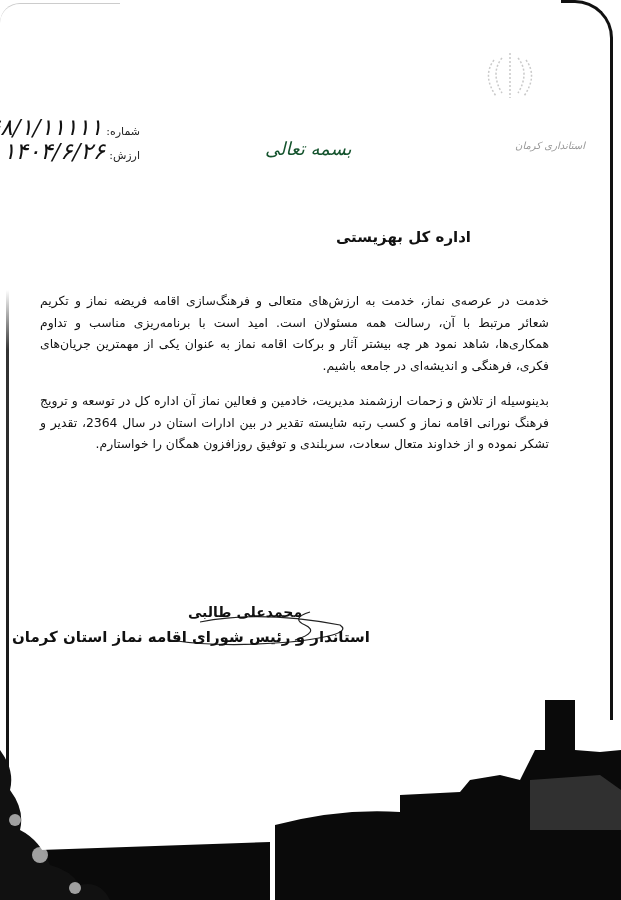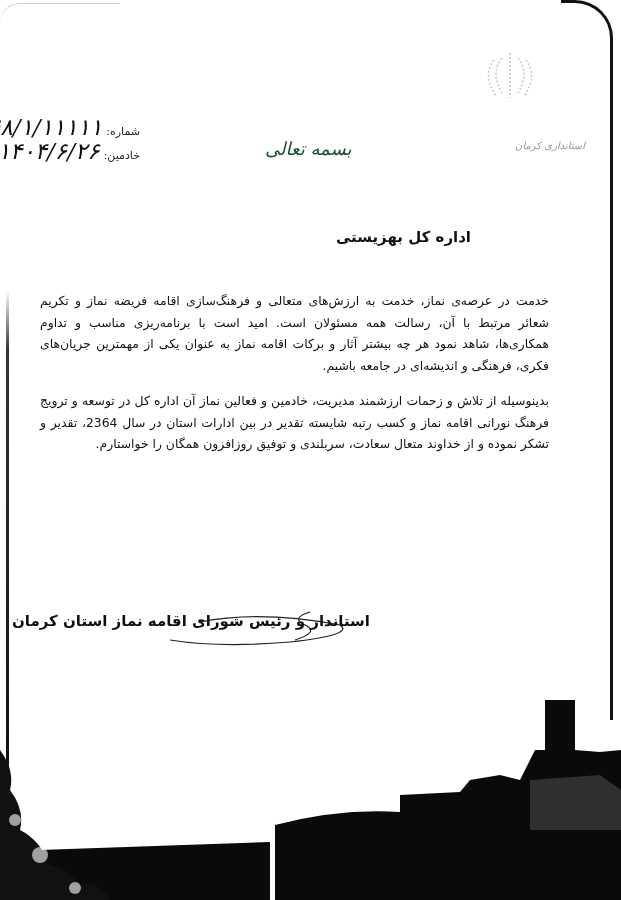--- a/index.html
+++ b/index.html
@@ -32,21 +32,21 @@
 <div class="frame-top-left"></div>
 <div class="frame-right"></div>
 <div class="frame-left"></div>
 
 <div class="meta">
   <div class="meta-row">
     <span class="meta-label">شماره:</span>
     <span class="meta-value">۶۸/۱/۱۱۱۱۱</span>
   </div>
   <div class="meta-row">
-    <span class="meta-label">خادمین:</span>
+    <span class="meta-label">ارزش:</span>
     <span class="meta-value">۱۴۰۴/۶/۲۶</span>
   </div>
 </div>
 
 <svg class="emblem" viewBox="0 0 60 55">
   <g fill="none" stroke="#666" stroke-width="1.5" stroke-dasharray="2 2">
     <path d="M30 5 L30 50"></path>
     <path d="M22 10 Q10 25 22 45"></path>
     <path d="M38 10 Q50 25 38 45"></path>
     <path d="M14 12 Q2 28 16 48"></path>
@@ -60,20 +60,21 @@
 
 <div class="body">
   <p>خدمت در عرصه‌ی نماز، خدمت به ارزش‌های متعالی و فرهنگ‌سازی اقامه فریضه نماز و تکریم شعائر مرتبط با آن، رسالت همه مسئولان است. امید است با برنامه‌ریزی مناسب و تداوم همکاری‌ها، شاهد نمود هر چه بیشتر آثار و برکات اقامه نماز به عنوان یکی از مهمترین جریان‌های فکری، فرهنگی و اندیشه‌ای در جامعه باشیم.</p>
   <p>بدینوسیله از تلاش و زحمات ارزشمند مدیریت، خادمین و فعالین نماز آن اداره کل در توسعه و ترویج فرهنگ نورانی اقامه نماز و کسب رتبه شایسته تقدیر در بین ادارات استان در سال 2364، تقدیر و تشکر نموده و از خداوند متعال سعادت، سربلندی و توفیق روزافزون همگان را خواستارم.</p>
 </div>
 
 <svg class="sig-scribble" viewBox="0 0 220 50">
   <path d="M170 12 Q150 18 165 25 Q180 32 155 40 M60 22 Q120 10 200 25 Q215 35 150 42 Q80 48 30 40" fill="none" stroke="#222" stroke-width="1.2"></path>
 </svg>
 <div class="sig">
+  <span class="sig-name">محمدعلی طالبی</span>
   <span class="sig-title">استاندار و رئیس شورای اقامه نماز استان کرمان</span>
 </div>
 
 <svg class="fort" viewBox="0 0 621 220">
   <g fill="#0a0a0a">
     <path d="M40 170 L270 162 L270 220 L40 220 Z"></path>
     <path d="M275 145 Q340 128 400 132 L400 115 L460 112 L470 100 L500 95 L520 100 L535 70 L545 70 L545 20 L575 20 L575 70 L600 72 L621 70 L621 220 L275 220 Z"></path>
   </g>
   <g fill="#555" opacity="0.5">
     <path d="M530 100 L600 95 L621 110 L621 150 L530 150 Z"></path>

